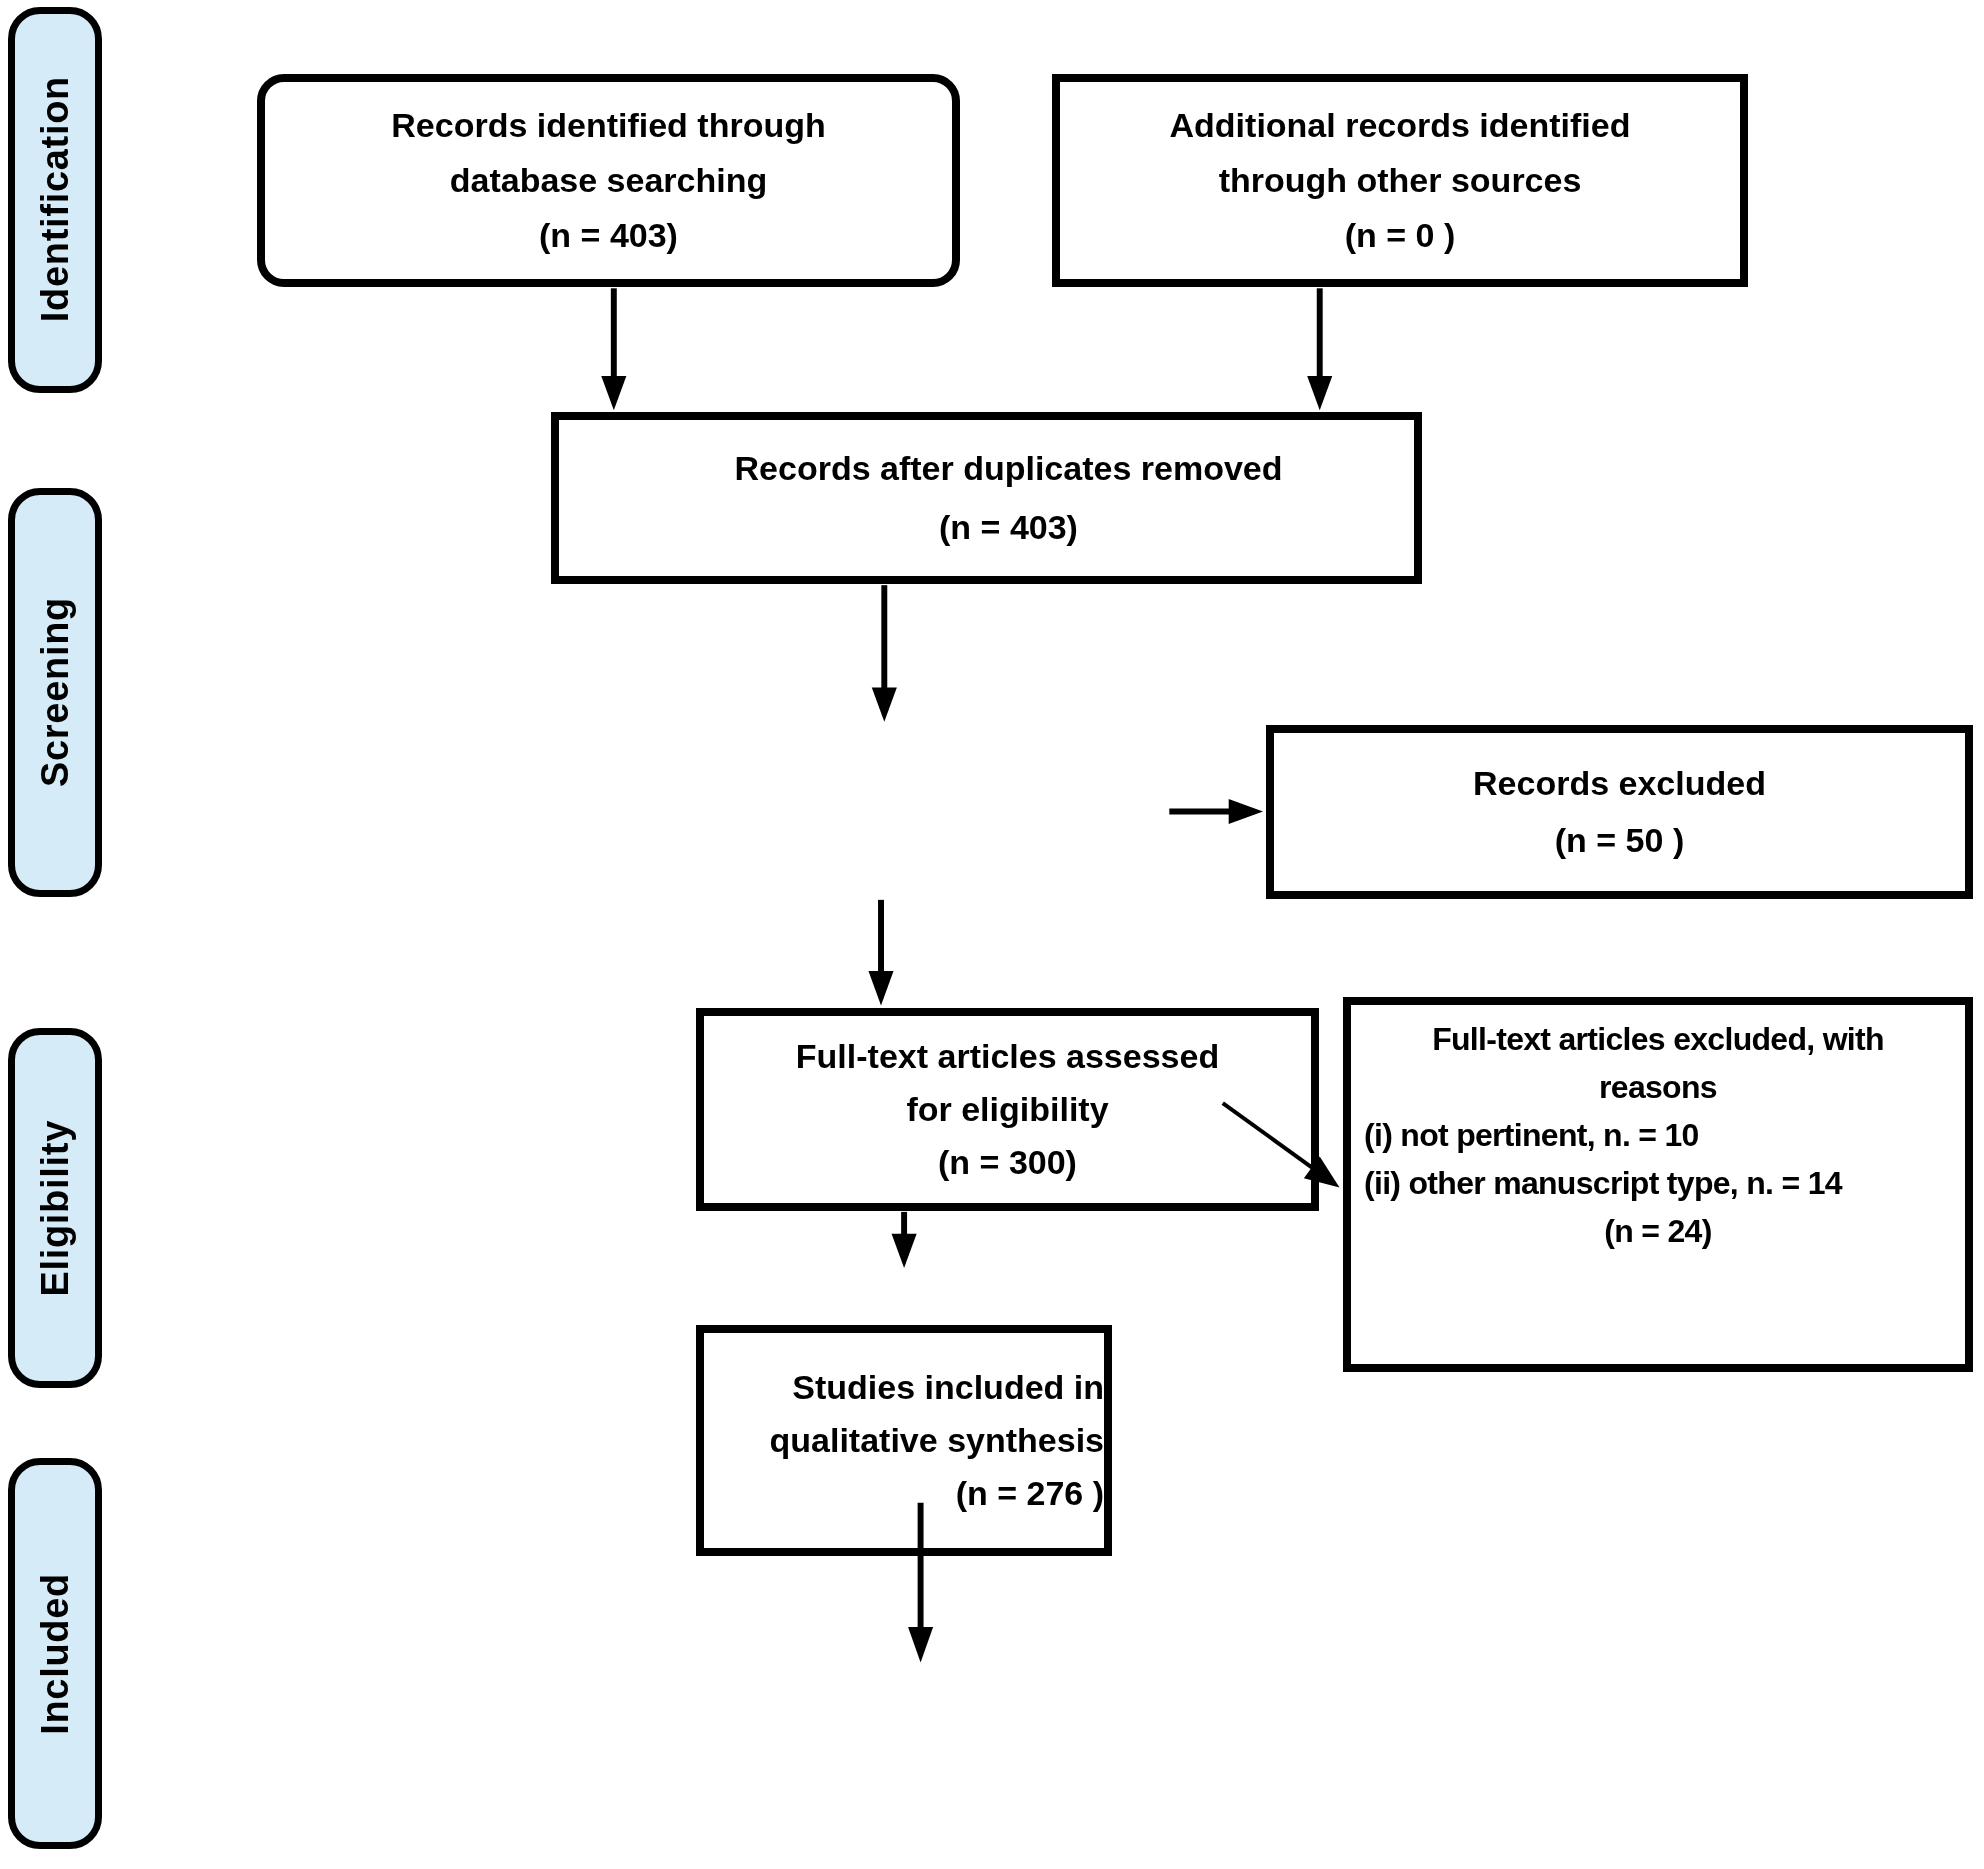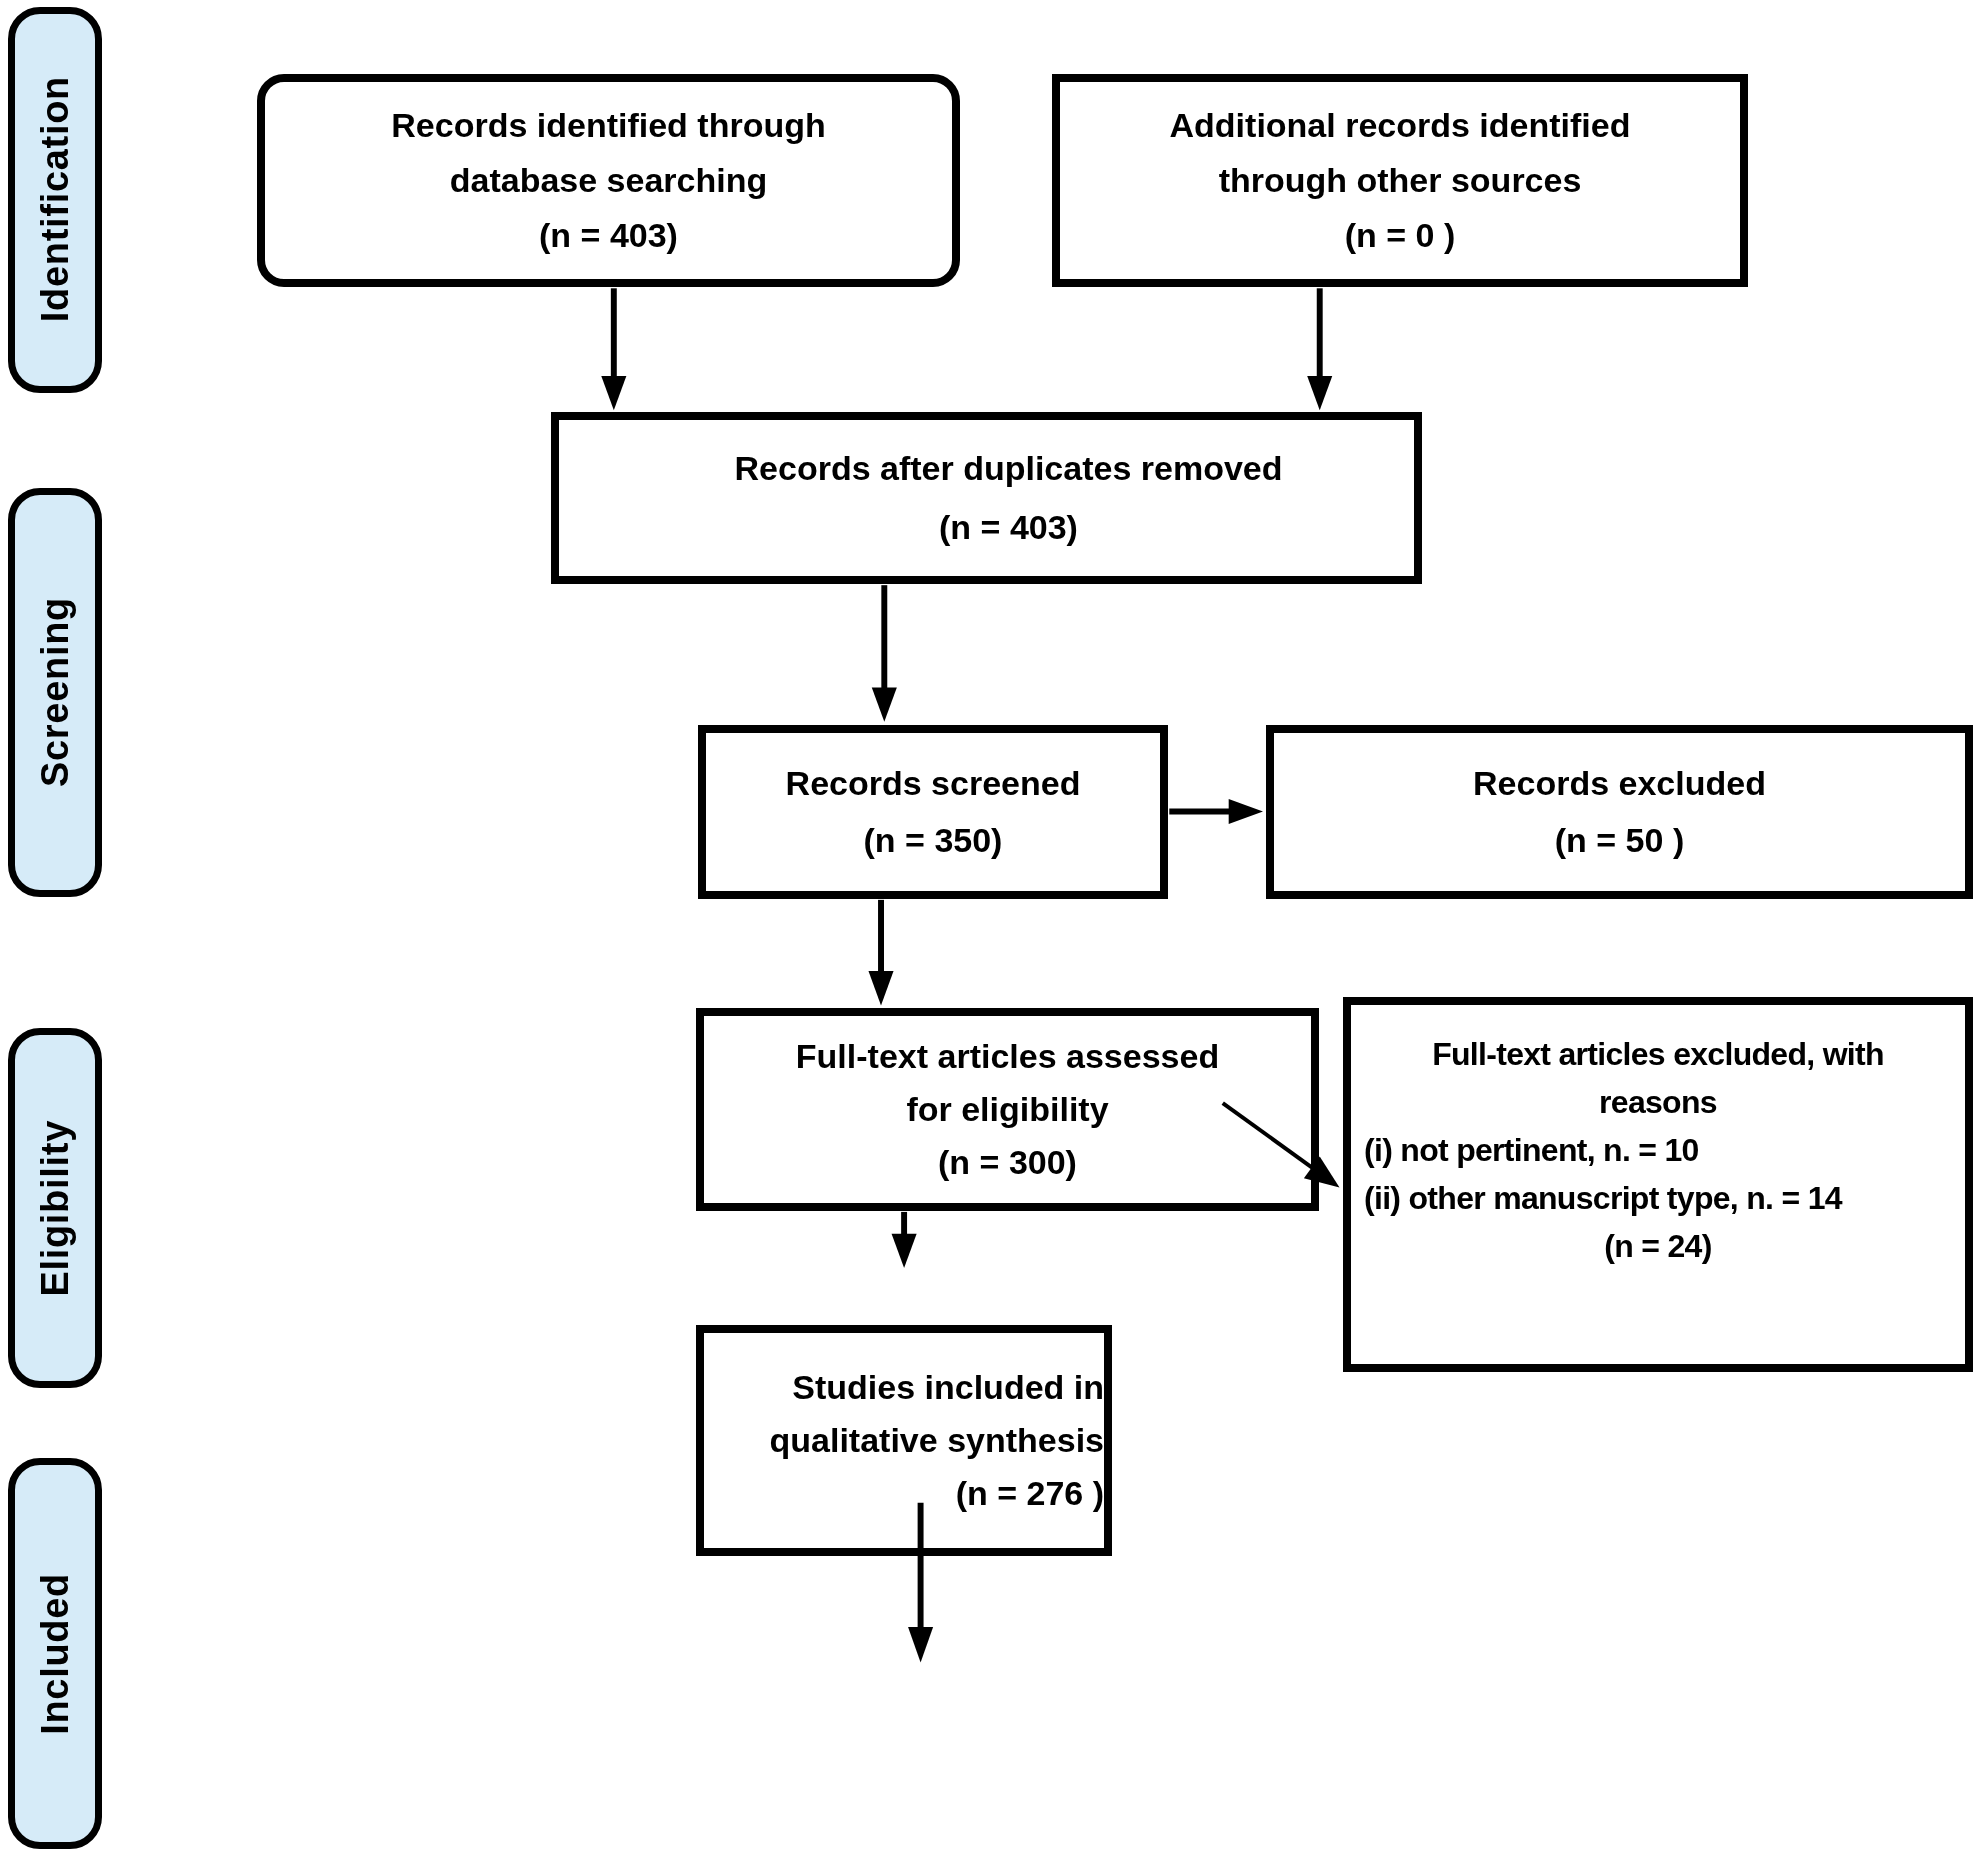--- a/index.html
+++ b/index.html
@@ -56,21 +56,21 @@
   .box .line{white-space:nowrap;}
   #box-records-identified{left:257px;top:74px;width:703px;height:213px;border-radius:27px;}
   #box-additional-records{left:1020px;top:74px;width:696px;height:213px;margin-left:32px;}
   #box-after-duplicates{left:551px;top:412px;width:871px;height:172px;line-height:59px;padding-left:44px;}
   #box-records-screened{left:698px;top:725px;width:470px;height:174px;line-height:57px;}
   #box-records-excluded{left:1266px;top:725px;width:707px;height:174px;line-height:57px;}
   #box-fulltext-assessed{left:696px;top:1008px;width:623px;height:203px;line-height:53px;}
   #box-fulltext-excluded{
     left:1343px;top:997px;width:630px;height:375px;
     justify-content:flex-start;
-    padding-top:25px;
+    padding-top:10px;
     font-size:32px;line-height:48px;letter-spacing:-0.7px;
   }
   #box-fulltext-excluded .reason{
     align-self:flex-start;
     text-align:left;
     padding-left:13px;
   }
   #box-studies-included{left:696px;top:1325px;width:416px;height:231px;line-height:53px;align-items:flex-end;}
 
   
@@ -110,24 +110,20 @@
     <div class="line">Additional records identified</div>
     <div class="line">through other sources</div>
     <div class="line">(n = 0 )</div>
   </div>
 
   <div class="box" id="box-after-duplicates">
     <div class="line">Records after duplicates removed</div>
     <div class="line">(n = 403)</div>
   </div>
 
-  <div class="box" id="box-records-screened">
-    <div class="line">Records screened</div>
-    <div class="line">(n = 350)</div>
-  </div>
 
   <div class="box" id="box-records-excluded">
     <div class="line">Records excluded</div>
     <div class="line">(n = 50 )</div>
   </div>
 
   <div class="box" id="box-fulltext-assessed">
     <div class="line">Full-text articles assessed</div>
     <div class="line">for eligibility</div>
     <div class="line">(n = 300)</div>

